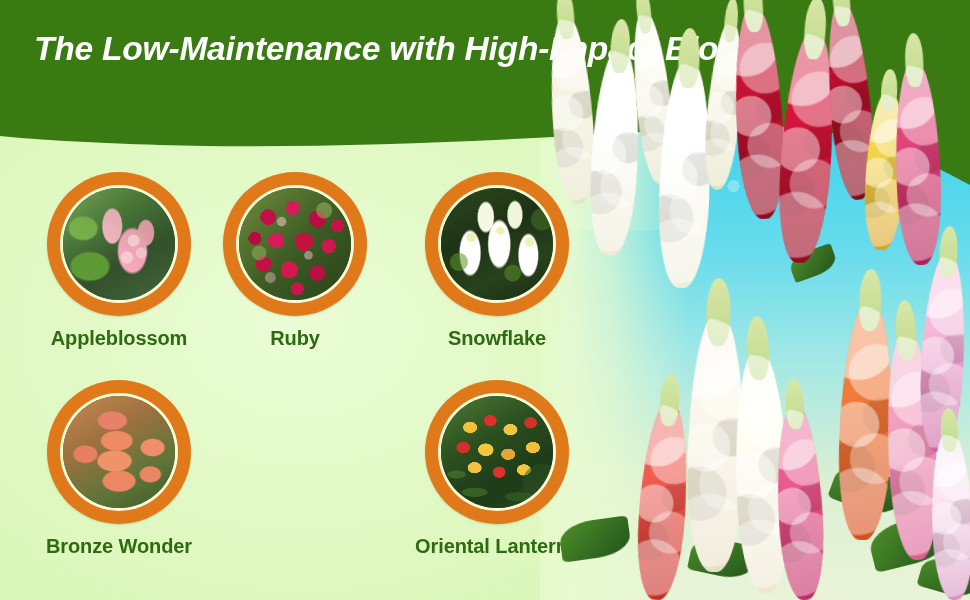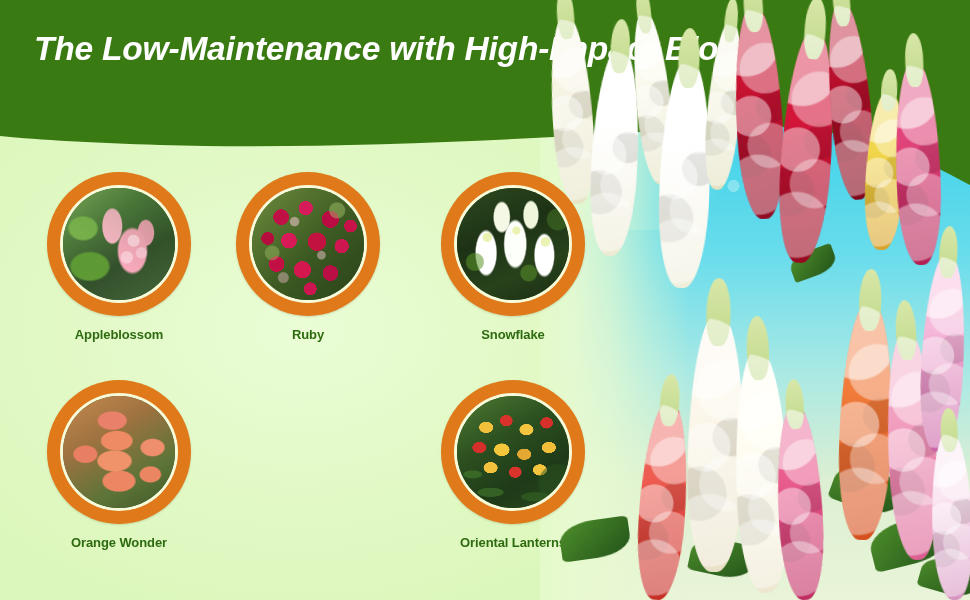--- a/index.html
+++ b/index.html
@@ -93,22 +93,22 @@
 
   
   .grid {
     position:absolute; left:0; top:172px; width:600px;
   }
   .row { position:relative; height:208px; }
   .cell {
     position:absolute; top:0; width:190px; text-align:center;
   }
   .cell.c0 { left:24px; }
-  .cell.c1 { left:213px; }
-  .cell.c2 { left:418px;text-align:center; }
+  .cell.c1 { left:200px; }
+  .cell.c2 { left:402px;text-align:center; }
 
   .ring {
     position:relative;
     width:144px; height:144px;
     margin:0 auto;
     border-radius:50%;
     background:#E0791A;
     box-shadow:0 1px 2px rgba(90,60,10,.18);
   }
   .ring .gap {
@@ -119,21 +119,21 @@
   .ring .thumb {
     position:absolute; inset:16px;
     border-radius:50%;
     overflow:hidden;
     background:#3B5A2A;
   }
   .thumb .img { position:absolute; inset:0; }
 
   .label {
     margin-top:11px;
-    font-size:13px;
+    font-size:20px;
     font-weight:bold;
     color:#2E6B10;
     letter-spacing:-.1px;
     white-space:nowrap;
   }
 
   
   .t-apple {
     background:
       radial-gradient(ellipse 26px 40px at 62% 56%, #F9A9BC 0 52%, rgba(249,169,188,0) 60%),
@@ -345,21 +345,21 @@
         </div>
       </div>
       <div class="row">
         <div class="cell c0">
           <div class="ring">
             <div class="gap"></div>
             <div class="thumb">
               <div class="img t-orange"></div>
             </div>
           </div>
-          <div class="label">Orange Wonder</div>
+          <div class="label">Bronze Wonder</div>
         </div>
         <div class="cell c2">
           <div class="ring">
             <div class="gap"></div>
             <div class="thumb">
               <div class="img t-lantern"></div>
             </div>
           </div>
           <div class="label">Oriental Lanterns</div>
         </div>

